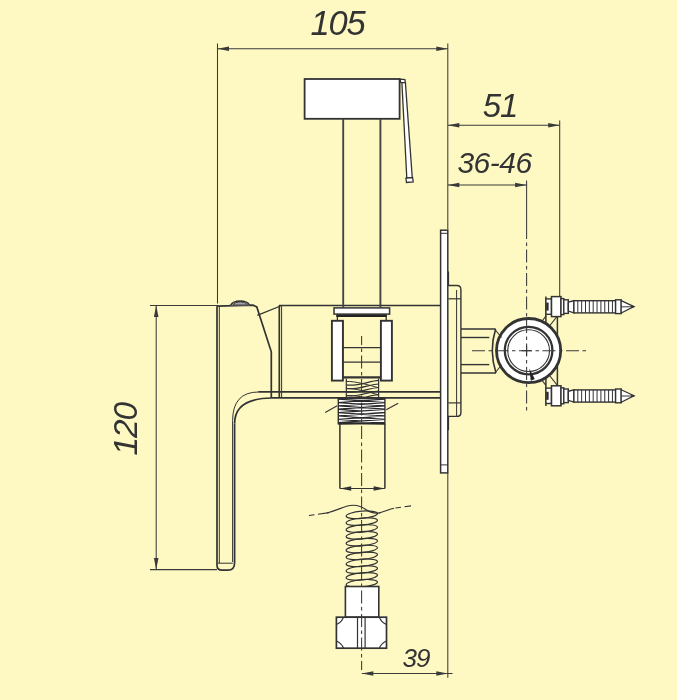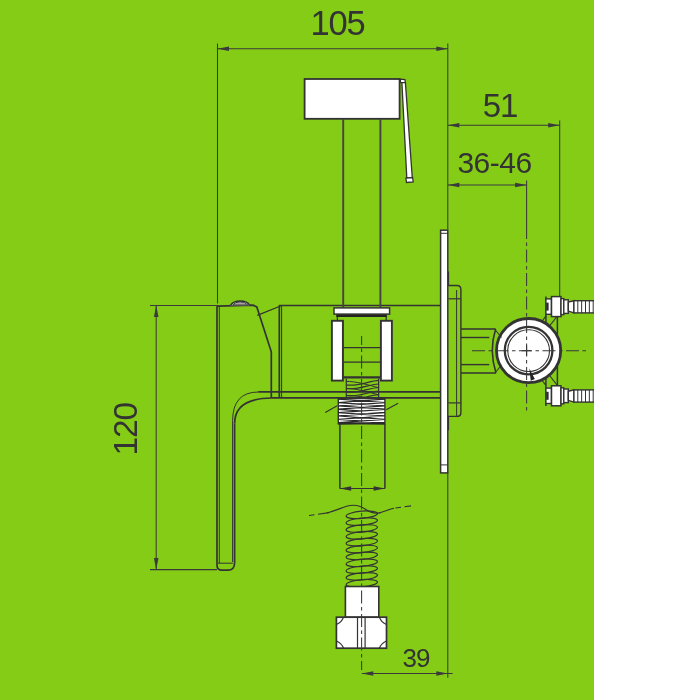--- a/index.html
+++ b/index.html
@@ -1,16 +1,16 @@
 <!DOCTYPE html>
 <html><head>
 <meta charset="utf-8">
 <style>
   html,body{margin:0;padding:0;background:#ffffff;}
-  .stage{width:594px;height:700px;position:relative;background:#84cc16;overflow:hidden;}
+  .stage{width:677px;height:700px;position:relative;background:#fef9c3;overflow:hidden;font-style:italic;}
   svg{display:block;}
   text{font-family:"Liberation Sans","DejaVu Sans",sans-serif;fill:#333;}
   .dimtxt{font-size:34.5px;letter-spacing:-1.2px;}
 </style>
 </head>
 <body>
 
 <div class="stage">
 <svg width="700" height="700" viewBox="0 0 700 700" fill="none" stroke-linecap="butt">
 

